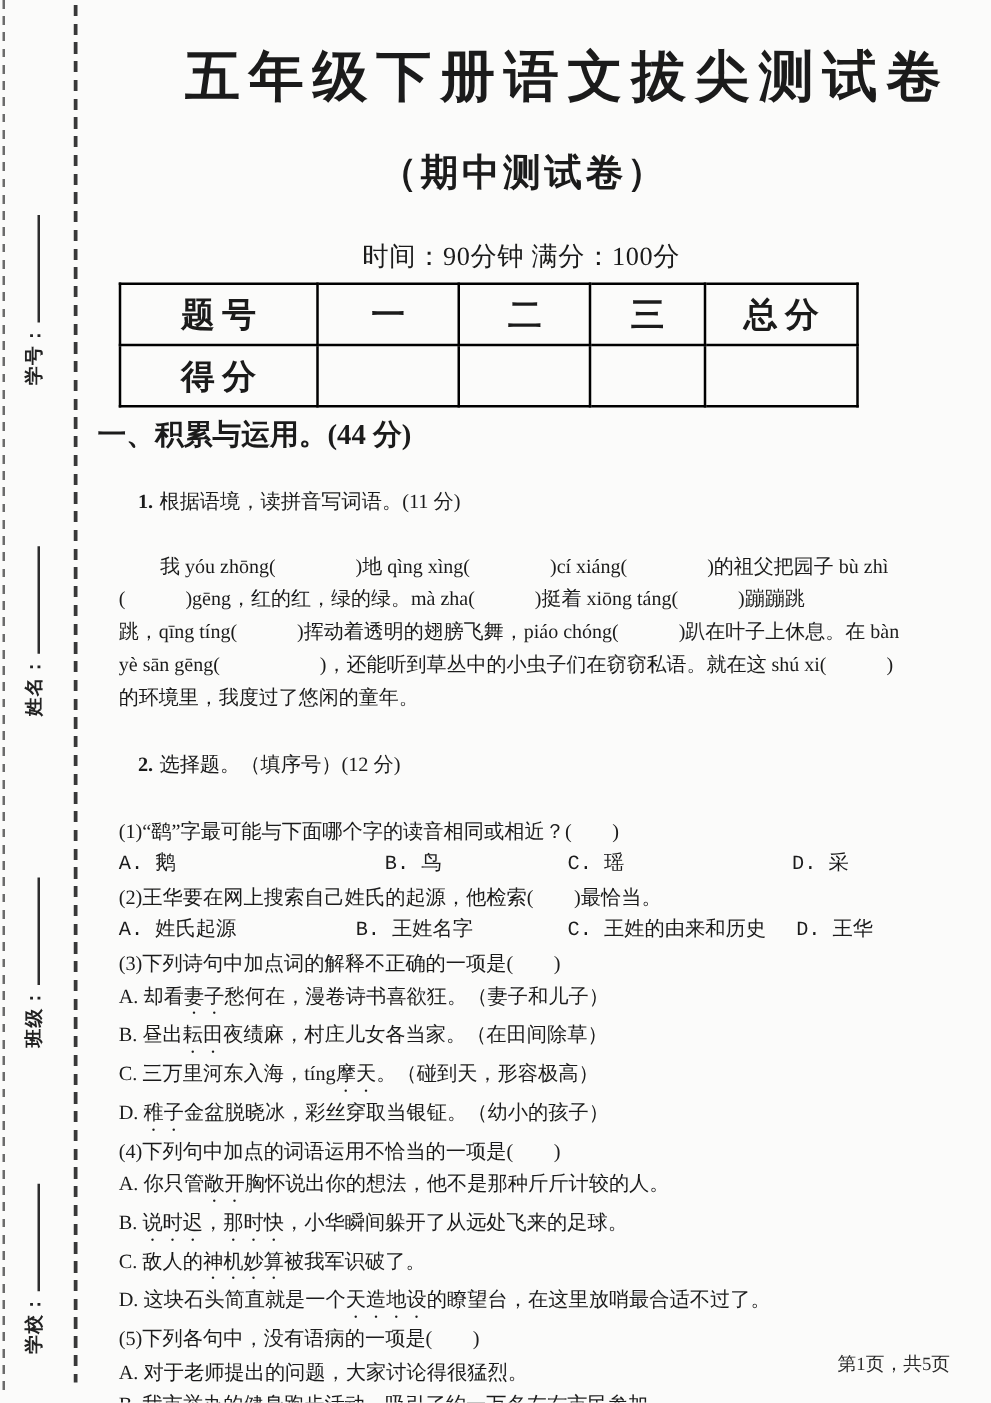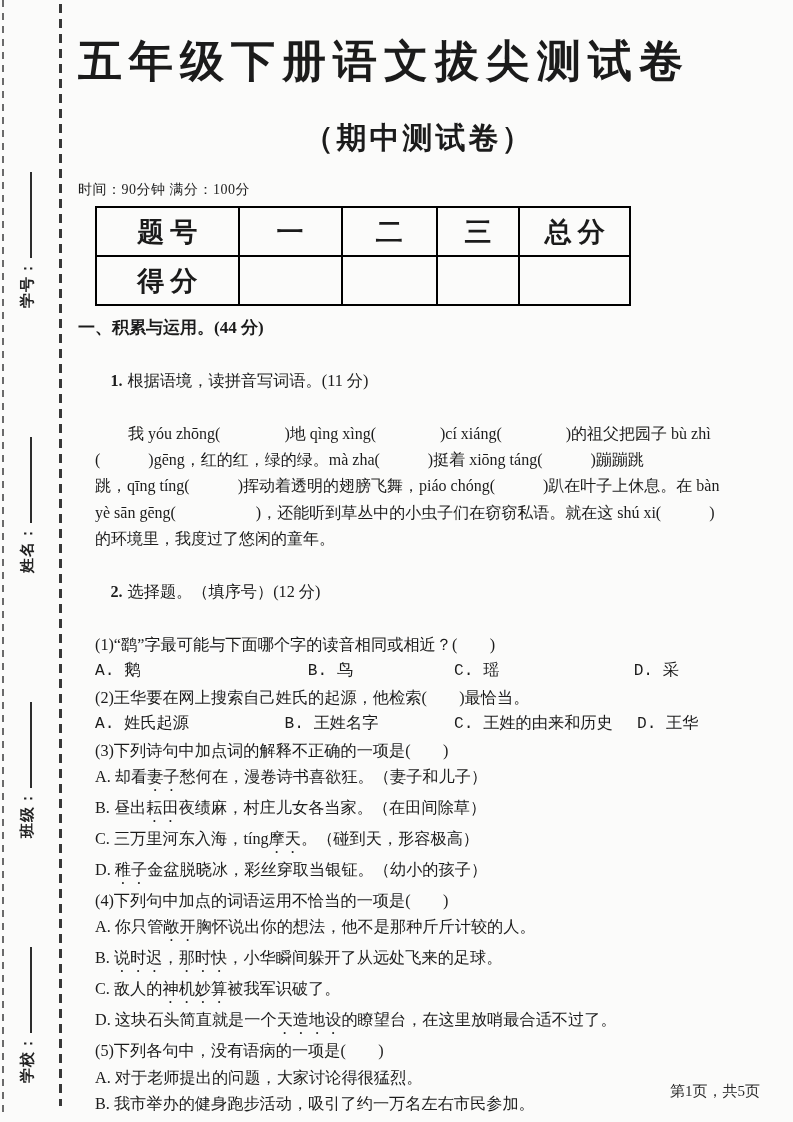--- a/index.html
+++ b/index.html
@@ -33,47 +33,47 @@
   .seal-fill {
     display:inline-block; width:86px; height:12px;
     border-bottom:2px solid #2d2d2d; margin-left:2px;
   }
 
   .content { position:absolute; left:78px; top:26px; width:682px; }
 
   .title {
     margin:0; padding-top:6px;
     font-size:44px; font-weight:700; letter-spacing:7px;
-    text-align:left; white-space:nowrap;
+    text-align:right; white-space:nowrap;
   }
   .subtitle {
     margin-top:27px;
     font-size:30px; font-weight:600; letter-spacing:3px;
     text-align:center;
   }
   .meta {
-    margin-top:22px; padding-right:4px;
-    font-size:14px; text-align:left; letter-spacing:.5px;
+    margin-top:32px; padding-right:4px;
+    font-size:21px; text-align:center; letter-spacing:.5px;
   }
 
   .score-table {
-    width:536px; margin:7px 0 0 17px;
+    width:592px; margin:7px 0 0 17px;
     border-collapse:collapse; table-layout:fixed;
   }
   .score-table td {
     border:2.2px solid #000; height:45px;
     text-align:center; vertical-align:middle;
     font-size:27px; font-weight:700; letter-spacing:6px;
     text-indent:6px; 
   }
 
   .body-text { margin-top:9px; font-size:16.2px; }
   .line { line-height:26.4px; white-space:pre-wrap; }
   .nowrap { white-space:nowrap; }
-  .sec-heading { font-weight:700; font-size:17px; line-height:26.4px; }
+  .sec-heading { font-weight:700; font-size:23px; line-height:26.4px; }
   .qnum { font-weight:700; margin-right:5px; }
   .para, .sub { padding-left:17px; }
   .indent { text-indent:33px; }
   .pline { font-size:16px; }
 
   .opt-grid { display:grid;font-family:Liberation Mono, monospace; }
   .g1 { grid-template-columns:32% 22% 27% 19%; }
   .g2 { grid-template-columns:28.5% 25.5% 27.5% 18.5%; }
 
   .em {

